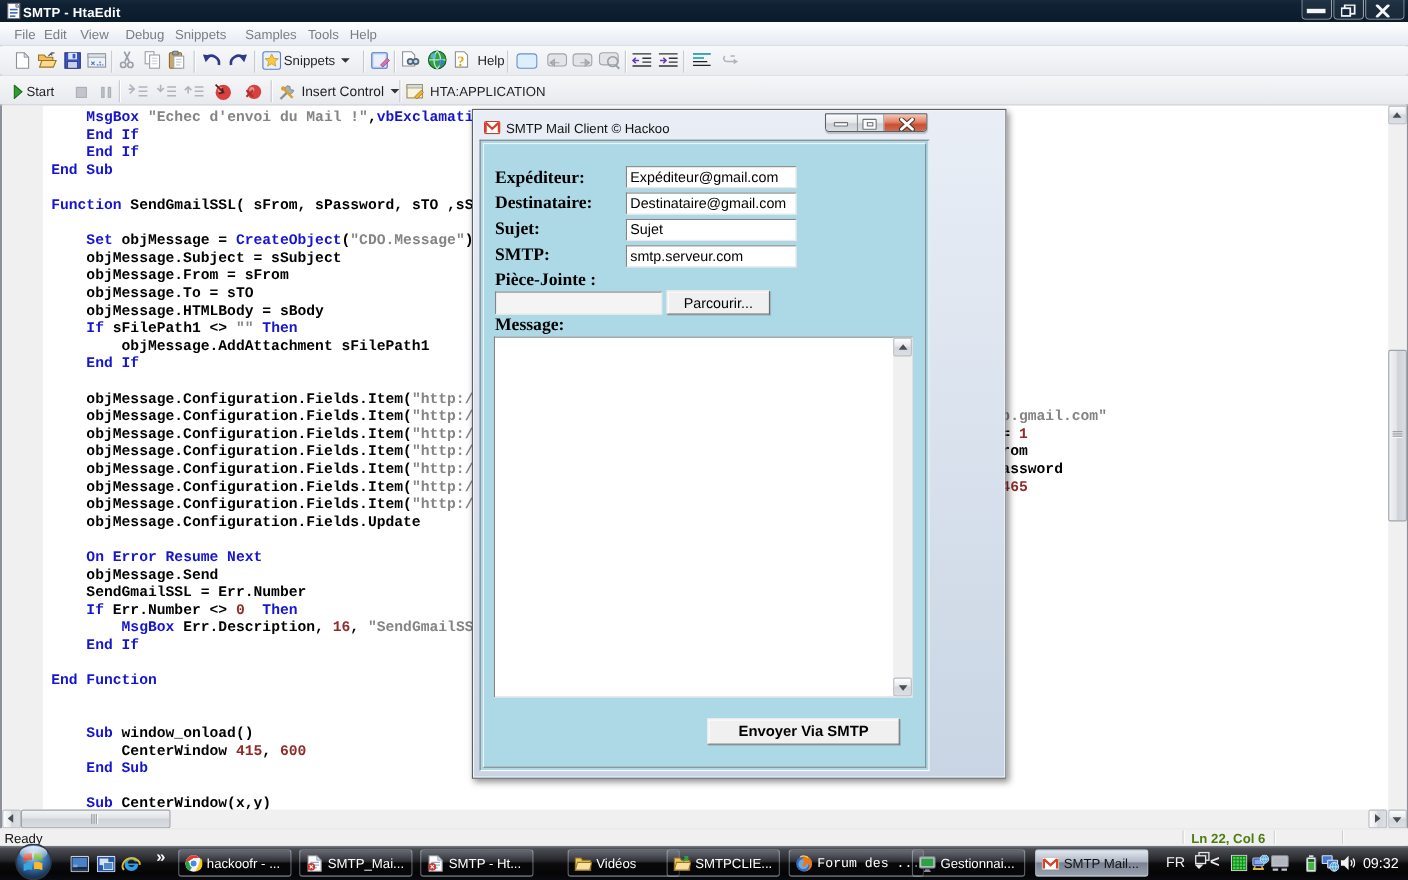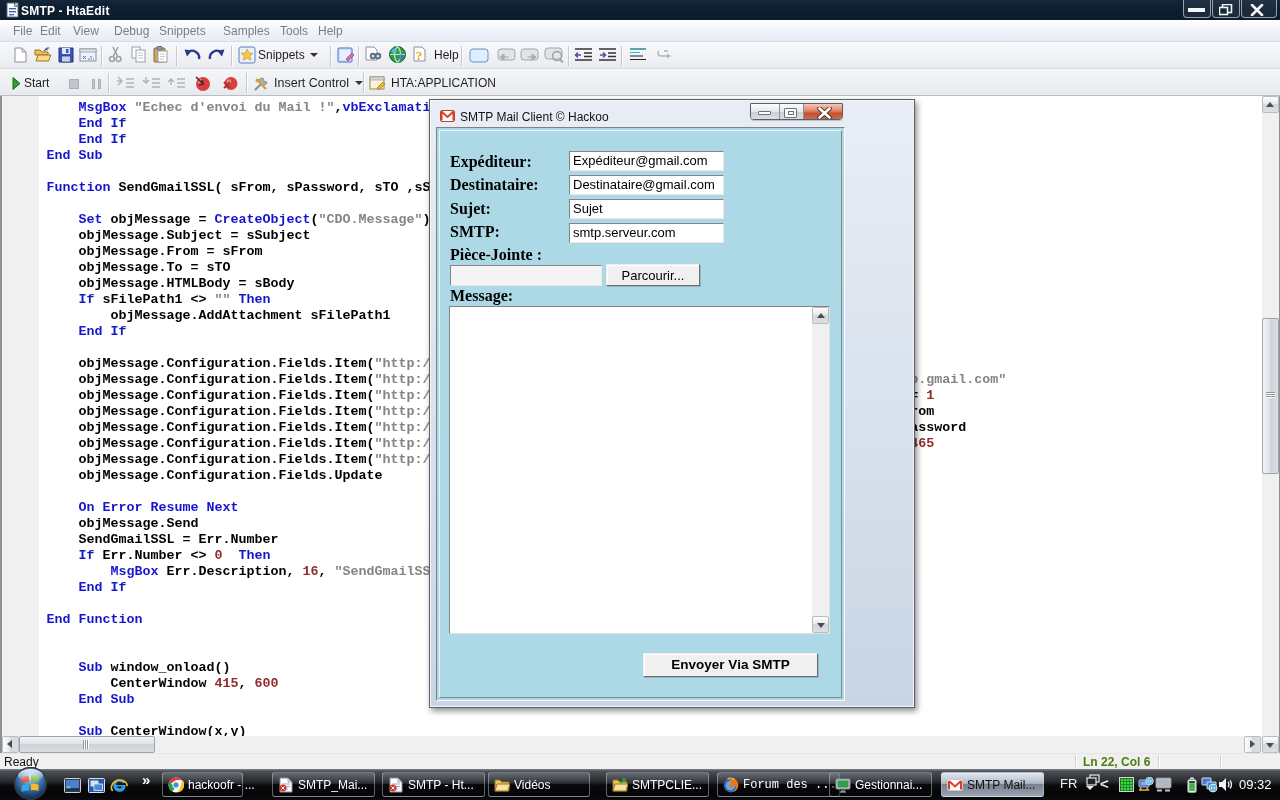--- a/index.html
+++ b/index.html
@@ -386,21 +386,21 @@
       <rect x="2.5" y="2.5" width="8" height="6" fill="#e8f0fa" opacity="0.9"></rect>
       <rect x="6" y="6" width="8.5" height="6.5" fill="#5088d0" stroke="#e8f0fa" stroke-width="0.8"></rect>
     </svg>
 <svg class="abs" style="left:110px;top:776px" width="19" height="19" viewBox="0 0 19 19">
   <path d="M9.5 3.2 a6.3 6.3 0 1 0 6.3 6.3 l-3 0 a3.4 3.4 0 1 1 -0.4 -2.4 l3.2 0 a6.3 6.3 0 0 0 -6.1 -3.9" fill="#2fa0e8"></path>
   <path d="M5 9 h10 v1.6 h-10 z" fill="#2fa0e8"></path>
   <path d="M2.8 14.8 C-0.6 11.6 2.6 4.4 9.5 4.2 C14.2 4.1 17.6 7 17 10.2" fill="none" stroke="#e8b820" stroke-width="1.7"></path>
 </svg>
 <div class="abs" style="left:142px;top:771px;color:#fff;font-size:15px;font-weight:bold;">»</div>
 
-<div class="tbbtn abs" style="left:162px;width:81px;">
+<div class="tbbtn abs" style="left:162px;width:103px;">
       <svg class="tbicon" viewBox="0 0 16 16">
         <circle cx="8" cy="8" r="7.5" fill="#f4f4f4"></circle>
         <path d="M8 8 m-7.5 0 a7.5 7.5 0 0 1 13 -5 l-5.5 0 z" fill="#e83a2a"></path>
         <path d="M1.5 5 a7.5 7.5 0 0 0 3 9.8 l2.8 -4.8 z" fill="#28a048"></path>
         <path d="M14.5 3 a7.5 7.5 0 0 1 -5 12.3 l2.7 -4.8 z" fill="#f8c818"></path>
         <circle cx="8" cy="8" r="3.2" fill="#4888e8" stroke="#fff" stroke-width="1"></circle>
       </svg>
       <span class="lbl">hackoofr - ...</span>
     </div>
 <div class="tbbtn abs" style="left:272px;width:103px;">
@@ -416,21 +416,21 @@
 <div class="tbbtn abs" style="left:382px;width:103px;">
       <svg class="tbicon" viewBox="0 0 16 16">
         <path d="M2 1 h8 l4 4 v10 h-12 z" fill="#fff" stroke="#8a8f99"></path>
         <path d="M10 1 l4 4 h-4 z" fill="#d8dee8" stroke="#8a8f99" stroke-width="0.7"></path>
         <path d="M4 7 h8 M4 9.5 h8 M4 12 h6" stroke="#98a8c8" stroke-width="1"></path>
         <circle cx="5" cy="11" r="3.5" fill="#d03828"></circle>
         <path d="M3.5 9.5 l3 3 m0 -3 l-3 3" stroke="#fff" stroke-width="1"></path>
       </svg>
       <span class="lbl">SMTP - Ht...</span>
     </div>
-<div class="tbbtn abs" style="left:488px;width:102px;text-align:center;">
+<div class="tbbtn abs" style="left:516px;width:102px;text-align:center;">
       <svg class="tbicon" viewBox="0 0 16 16">
         <path d="M1 3 h5 l1.5 2 h7.5 v9 h-14 z" fill="#e8c860" stroke="#9a7420"></path>
         <path d="M1 14 L3 7 h13 l-2 7 z" fill="#f8e0a0" stroke="#9a7420"></path>
       </svg>
       <span class="lbl">Vidéos</span>
     </div>
 <div class="tbbtn abs" style="left:606px;width:103px;">
       <svg class="tbicon" viewBox="0 0 16 16">
         <path d="M1 3 h5 l1.5 2 h7.5 v9 h-14 z" fill="#e8c860" stroke="#9a7420"></path>
         <path d="M1 14 L3 7 h13 l-2 7 z" fill="#f8e0a0" stroke="#9a7420"></path>

